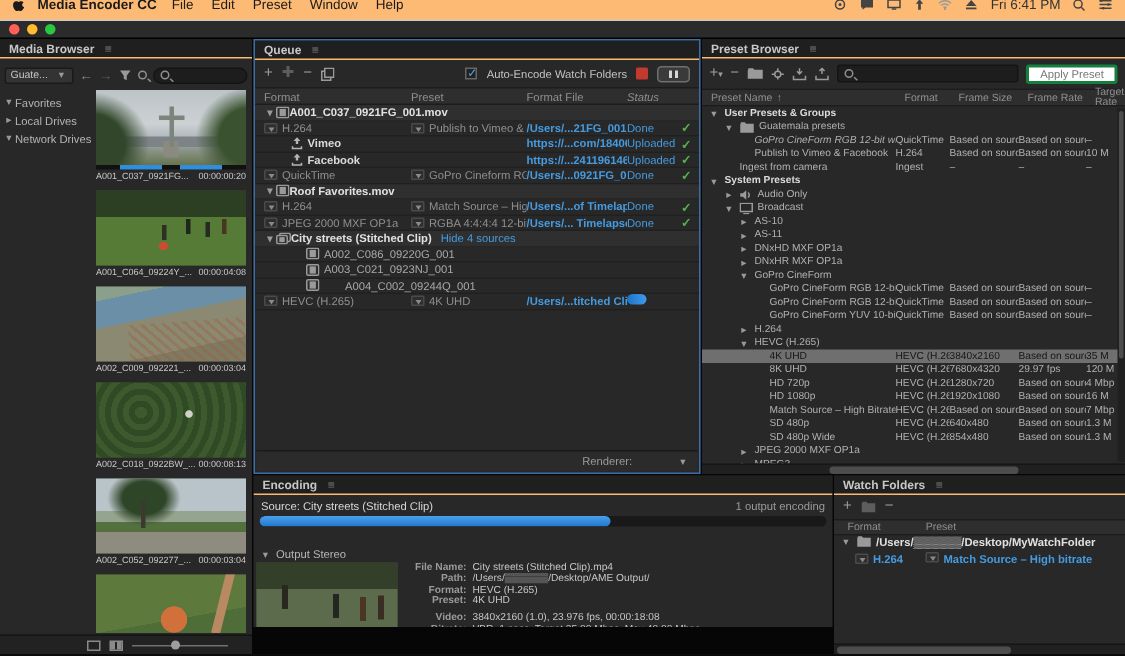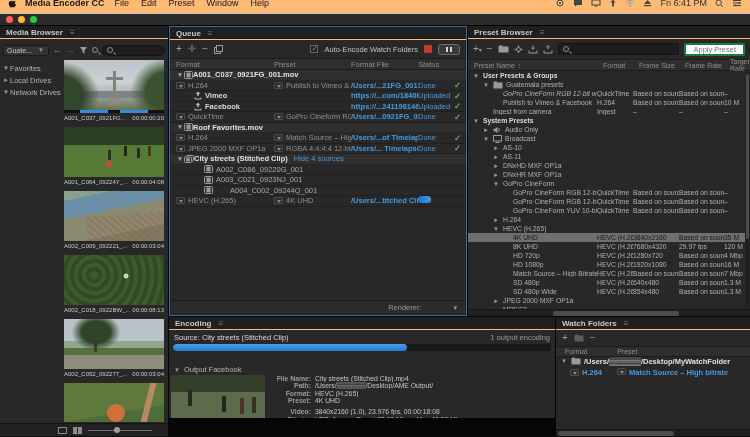--- a/index.html
+++ b/index.html
@@ -880,21 +880,21 @@
     </div>
     <div id="enc-src-row">
       <span class="enc-strong">Source: City streets (Stitched Clip)</span>
       <span class="enc-dim">1 output encoding</span>
     </div>
     <div id="enc-bar">
         <div id="enc-fill" style="width: 62%;"></div>
       </div>
     <div id="enc-prevhdr">
       <span class="chev">▾</span>
-      <span>Output Facebook</span>
+      <span>Output Stereo</span>
     </div>
     <div id="enc-thumb" class="sc sc-encprev"></div>
     <div id="enc-info">
         <div class="einfo-row">
           <span class="einfo-label">File Name:</span>
           <span class="einfo-val">City streets (Stitched Clip).mp4</span>
         </div>
         <div class="einfo-row">
           <span class="einfo-label">Path:</span>
           <span class="einfo-val">/Users/▒▒▒▒▒▒/Desktop/AME Output/</span>

